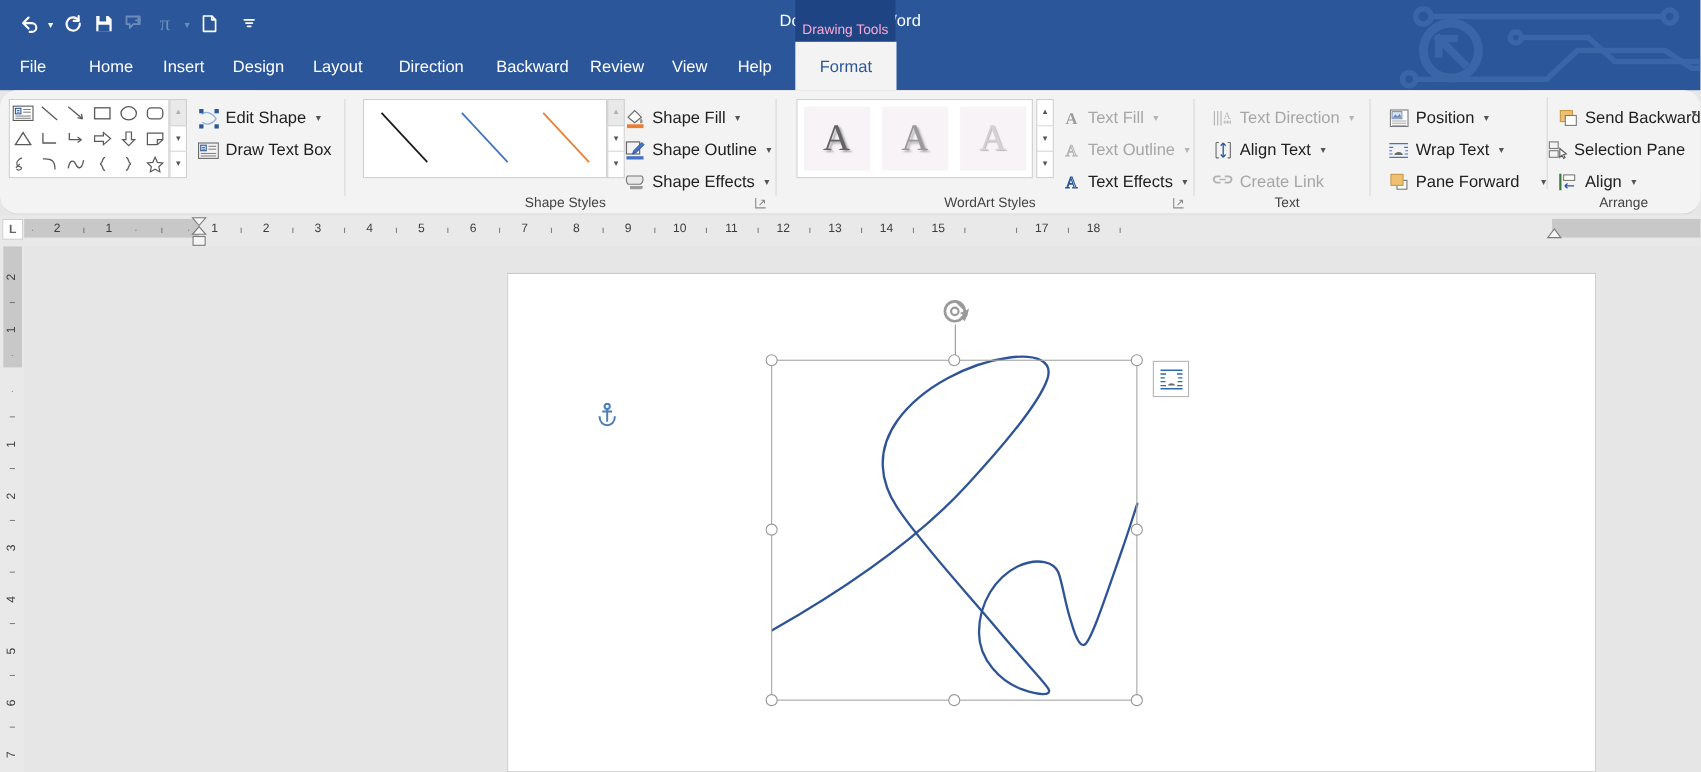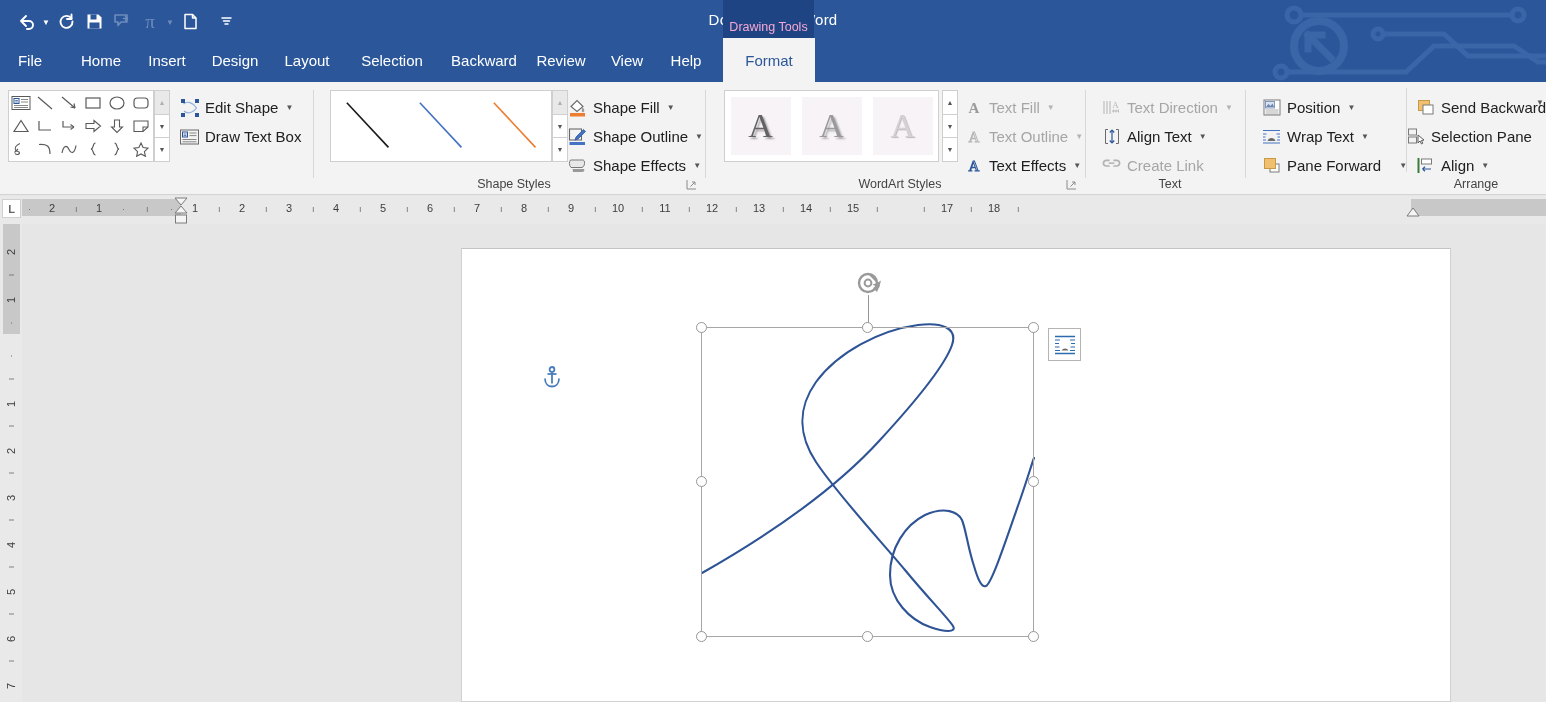--- a/index.html
+++ b/index.html
@@ -50,21 +50,21 @@
   }
   .tab.active { background: #f3f3f3; color: #2b579a; }
   .tellme {
     position: absolute; top: 0; height: 44px; display: flex; align-items: center;
     color: #ffffff; font-size: 15px; gap: 9px;
   }
 
   
   .ribbon {
     position: absolute; left: 0; top: 82px; width: 1546px; height: 113px;
-    background: #f3f3f3; border-bottom: 1px solid #d4d4d4;
+    background: #f3f3f3; border-bottom: 1px solid #d4d4d4; border-radius: 16px;
   }
   .group { position: absolute; top: 0; height: 112px; }
   .group-sep { position: absolute; top: 8px; width: 1px; height: 88px; background: #d8d8d8; }
   .group-title {
     position: absolute; bottom: 3px; width: 100%;
     text-align: center; font-size: 12.5px; color: #444444;
   }
   .launcher {
     position: absolute; bottom: 3px; width: 12px; height: 12px;
     color: #888888; font-size: 11px; line-height: 11px;
@@ -241,21 +241,21 @@
           </svg>
       </div>
     </div>
 
     <div class="tabstrip">
       <div class="tab" style="left:10px;width:40px">File</div>
       <div class="tab" style="left:68px;width:66px">Home</div>
       <div class="tab" style="left:140px;width:54px">Insert</div>
       <div class="tab" style="left:200px;width:70px">Design</div>
       <div class="tab" style="left:276px;width:62px">Layout</div>
-      <div class="tab" style="left:344px;width:96px">Selection</div>
+      <div class="tab" style="left:344px;width:96px">Direction</div>
       <div class="tab" style="left:446px;width:76px">Backward</div>
       <div class="tab" style="left:528px;width:66px">Review</div>
       <div class="tab" style="left:600px;width:54px">View</div>
       <div class="tab" style="left:660px;width:52px">Help</div>
       <div class="tab active" style="left:723px;width:92px">Format</div>
 
     </div>
   </div>
 
   <div class="ribbon">

